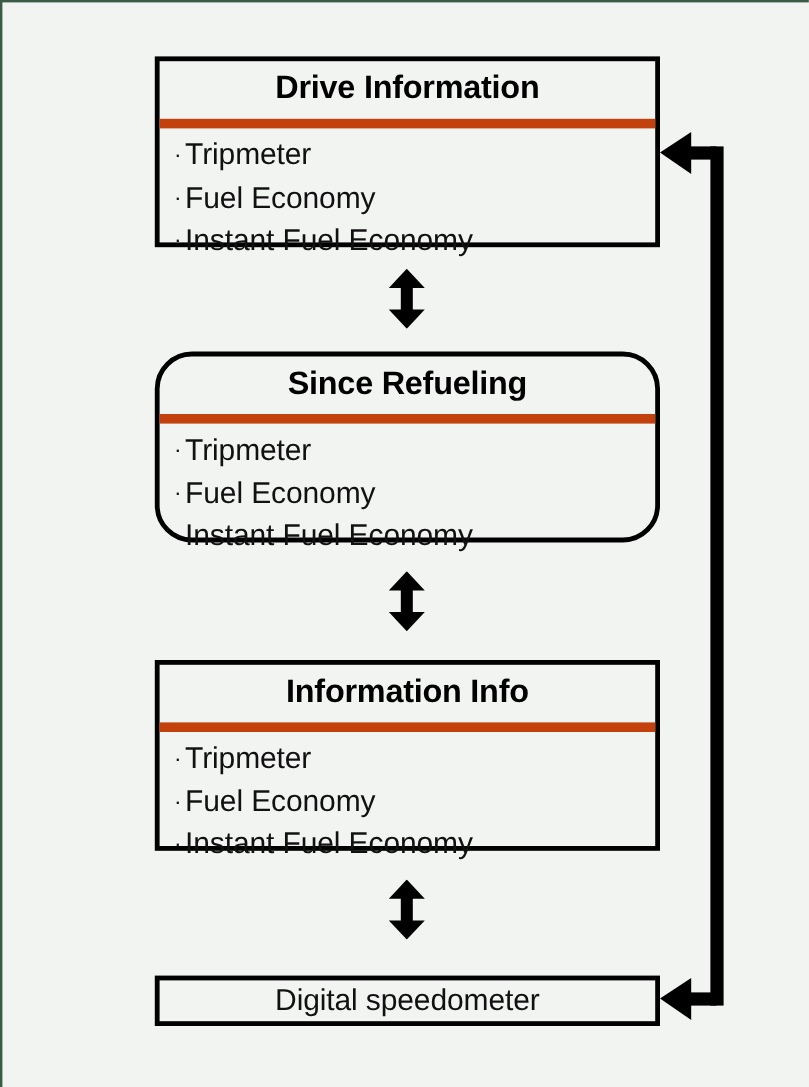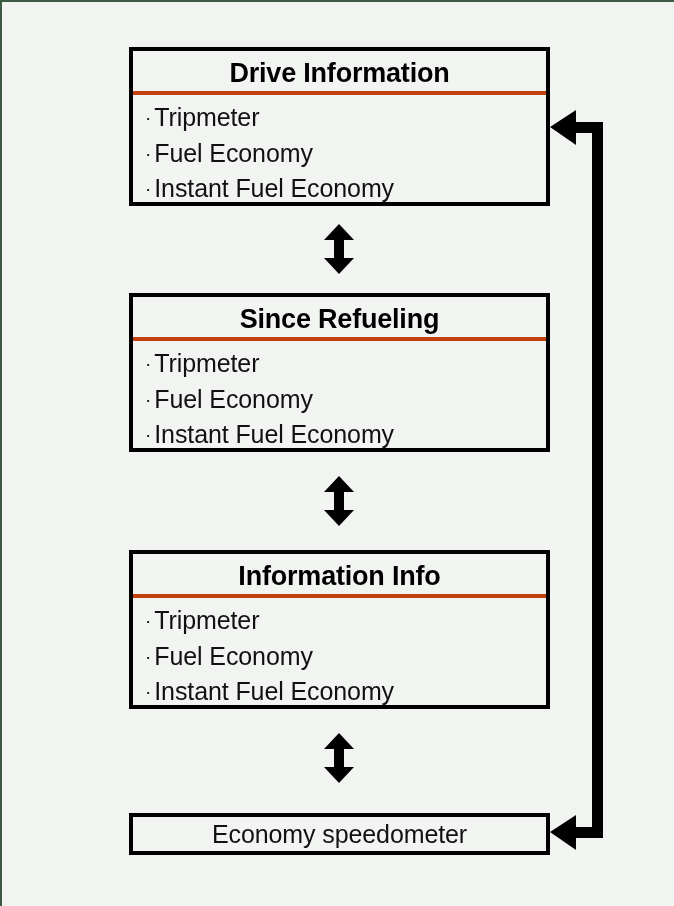--- a/index.html
+++ b/index.html
@@ -34,44 +34,44 @@
     box-sizing: border-box;
   }
   .menu-box-header {
     font-size: 27px;
     font-weight: bold;
     color: #000;
     text-align: center;
     letter-spacing: -0.2px;
     line-height: 1;
     padding: 9px 0 8px 0;
-    border-bottom: 4px solid #c2410c;
-    box-sizing: border-box;
-    height: 44px;
+    border-bottom: 8px solid #c2410c;
+    box-sizing: border-box;
+    height: 56px;
   }
   .menu-box-body {
     padding: 5px 12px 8px 12px;
     box-sizing: border-box;
   }
   .menu-item {
     font-size: 25px;
     color: #111;
     line-height: 34.5px;
     white-space: nowrap;
     letter-spacing: -0.1px;
   }
   .bullet {
     font-size: 19px;
     vertical-align: 2px;
     padding-right: 3px;
   }
 
   
   #box-drive-information { top: 45px; height: 159px; }
-  #box-since-refueling   { top: 291px; height: 159px; }
+  #box-since-refueling   { top: 291px; height: 159px; border-radius: 31px; }
   #box-accumulated-info  { top: 548px; height: 159px; }
 
   
   .plain-box {
     position: absolute;
     left: 127px;
     width: 421px;
     top: 811px;
     height: 42px;
     border: 4px solid #000;
@@ -177,21 +177,21 @@
 
   <svg class="connector" id="connector-3" viewBox="0 0 32 50">
     <g fill="#000">
       <rect x="11" y="9" width="10" height="32"></rect>
       <polygon points="16,0 31,16 1,16"></polygon>
       <polygon points="16,50 1,34 31,34"></polygon>
     </g>
   </svg>
 
   <div class="plain-box" id="box-digital-speedometer">
-    <span class="plain-box-label">Economy speedometer</span>
+    <span class="plain-box-label">Digital speedometer</span>
   </div>
 
   <svg id="loop-arrow" viewBox="0 0 70 740">
     <g fill="#000">
 
       <rect x="42" y="12" width="11" height="716"></rect>
 
       <rect x="22" y="12" width="25" height="11"></rect>
 
       <polygon points="0,17 26,0 26,35"></polygon>

